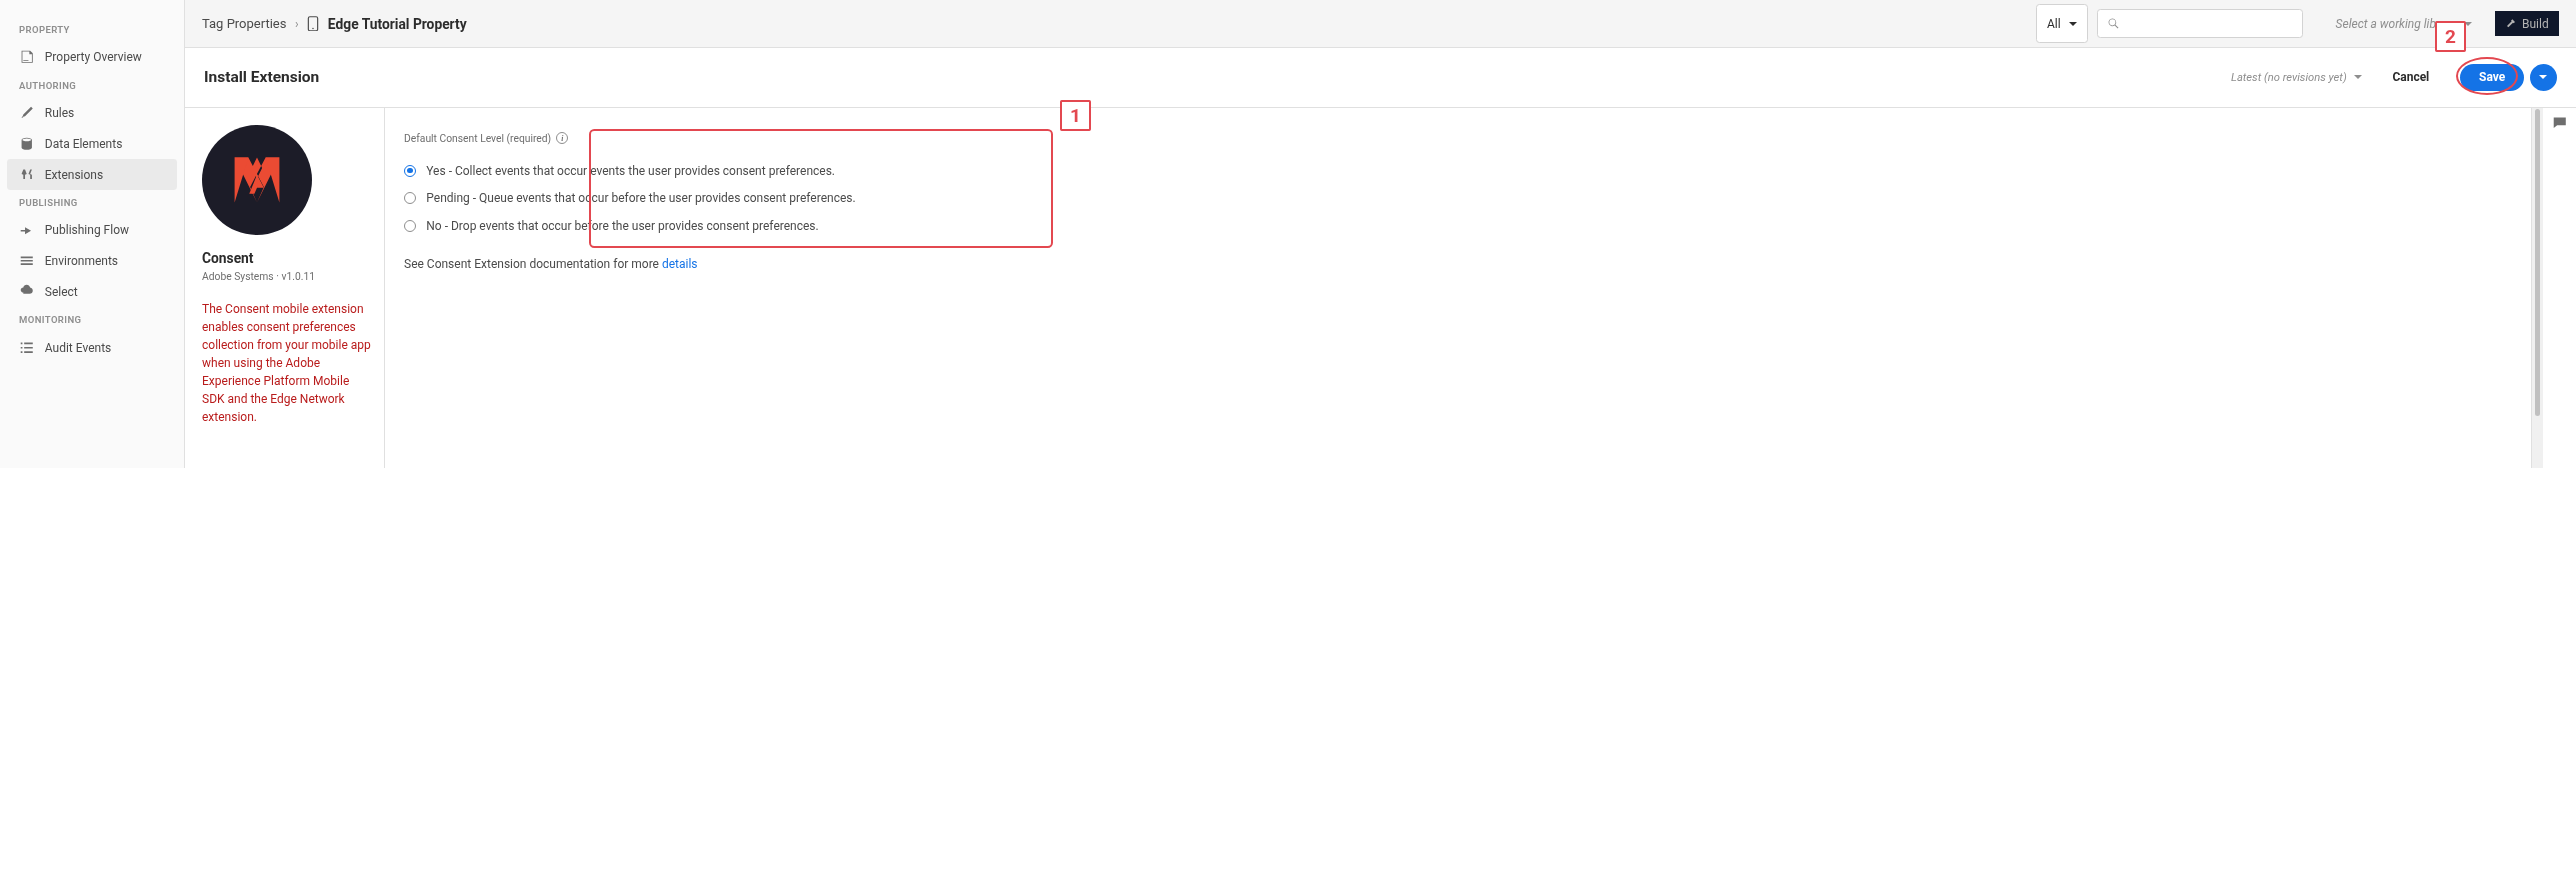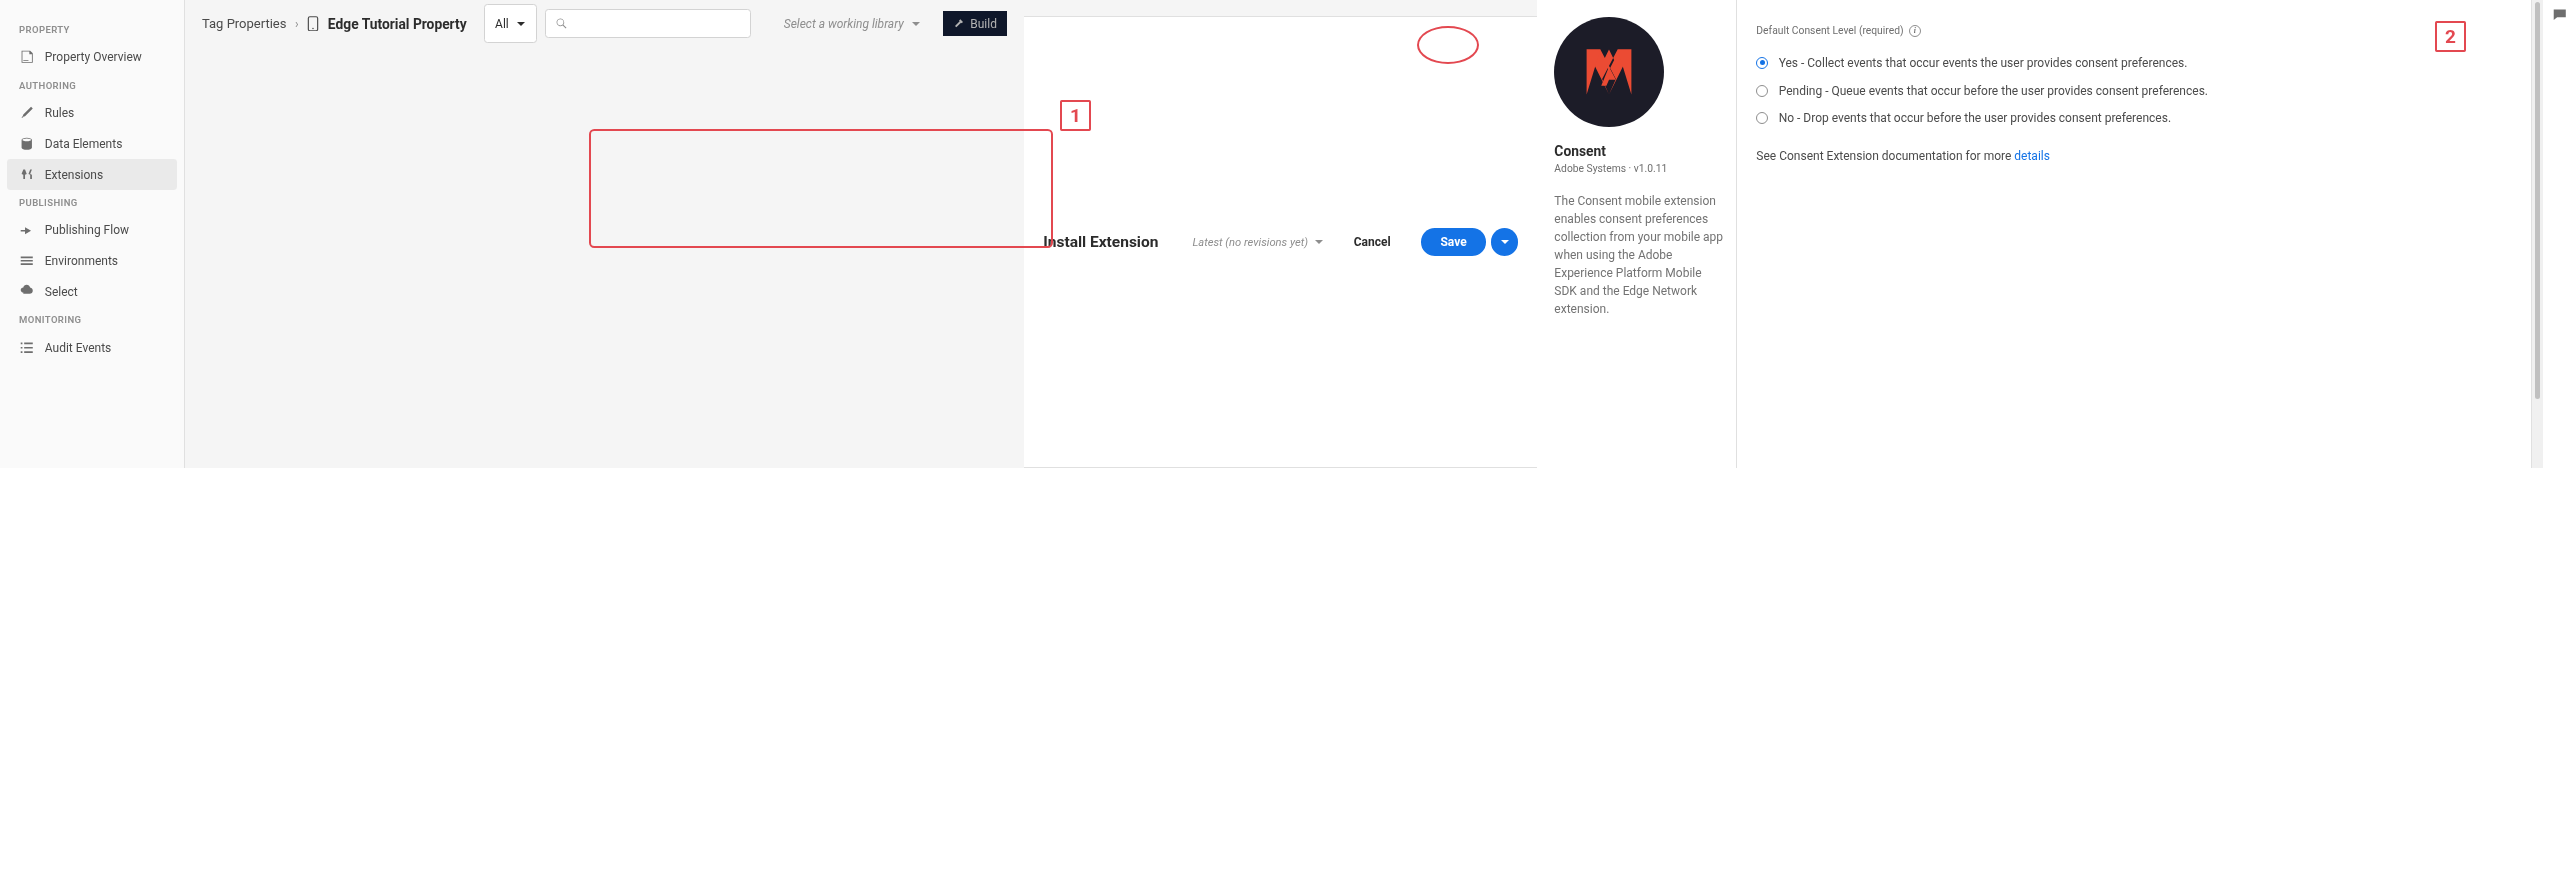--- a/index.html
+++ b/index.html
@@ -4,21 +4,21 @@
 <style>
 * { margin: 0; padding: 0; box-sizing: border-box; font-family: -apple-system, BlinkMacSystemFont, "Segoe UI", Roboto, sans-serif; }
 body { background: #fff; color: #2c2c2c; font-size: 12px; }
 .app { display: flex; height: 468px; position: relative; }
 .sidebar { width: 185px; background: #fafafa; border-right: 0.9px solid #e0e0e0; padding-top: 17px; }
 .sidebar-section-title { font-size: 9.5px; font-weight: 600; color: #8e8e8e; letter-spacing: 0.4px; padding: 6.9px 19px; }
 .sidebar-item { display: flex; align-items: center; gap: 10.3px; padding: 7.7px 19px; cursor: pointer; color: #4b4b4b; font-size: 12px; }
 .sidebar-item.active { background: #eaeaea; border-radius: 3.4px; margin: 0 6.9px; padding: 7.7px 12px; }
 .sidebar-item svg { width: 15.5px; height: 15.5px; fill: #6e6e6e; flex-shrink: 0; }
 
-.main { flex: 1; display: flex; flex-direction: row; background: #f5f5f5; position: relative; }
+.main { flex: 1; display: flex; flex-direction: column; background: #f5f5f5; position: relative; }
 
 .topbar { display: flex; align-items: center; gap: 8.6px; padding: 8.6px 17px; height: 47px; }
 .breadcrumb { display: flex; align-items: center; gap: 8.6px; }
 .breadcrumb-link { color: #4b4b4b; font-size: 13px; }
 .breadcrumb-sep { color: #8e8e8e; }
 .breadcrumb-device { width: 12px; height: 15.5px; }
 .breadcrumb-current { font-weight: 700; color: #2c2c2c; font-size: 13.8px; }
 .topbar-spacer { flex: 1; }
 .filter-select { background: #fff; border: 0.9px solid #d3d3d3; border-radius: 3.4px; height: 39px; display: flex; align-items: center; gap: 8.6px; padding: 0 10.3px; font-size: 12px; cursor: pointer; }
 .search-box { background: #fff; border: 0.9px solid #d3d3d3; border-radius: 3.4px; height: 29px; width: 206px; display: flex; align-items: center; padding: 0 8.6px; }
@@ -34,21 +34,21 @@
 .save-group { display: flex; align-items: center; position: relative; }
 .save-btn { background: #1473e6; color: #fff; border: none; font-weight: 700; font-size: 12px; padding: 6.9px 19px; border-radius: 13.8px; cursor: pointer; }
 .save-chevron { background: #1473e6; color: #fff; border: none; width: 27.5px; height: 27.5px; border-radius: 13.8px; cursor: pointer; display: flex; align-items: center; justify-content: center; margin-left: 5.2px; }
 
 .content { flex: 1; display: flex; background: #fff; overflow: hidden; }
 .ext-panel { width: 199px; padding: 17px 0 17px 0; }
 .ext-logo { width: 110px; height: 110px; border-radius: 50%; background: #1c1c28; display: flex; align-items: center; justify-content: center; margin: 0 0 15.5px 0; }
 .ext-logo svg { width: 62px; height: 62px; }
 .ext-name { font-weight: 700; font-size: 13.8px; color: #2c2c2c; }
 .ext-meta { font-size: 10.3px; color: #6e6e6e; margin-top: 3.4px; }
-.ext-desc { font-size: 12px; color: #737373; margin-top: 17px; line-height: 1.5; padding-right: 12px; }
+.ext-desc { font-size: 12px; color: #b91c1c; margin-top: 17px; line-height: 1.5; padding-right: 12px; }
 
 .config-panel { flex: 1; border-left: 0.9px solid #e0e0e0; padding: 24px 19px; position: relative; }
 .field-label { font-size: 10.3px; color: #6e6e6e; display: flex; align-items: center; gap: 5.2px; margin-bottom: 12px; }
 .info-icon { width: 12px; height: 12px; border: 0.9px solid #8e8e8e; border-radius: 50%; display: inline-flex; align-items: center; justify-content: center; font-size: 7.7px; font-style: italic; font-family: Georgia, serif; font-weight: bold; color: #6e6e6e; }
 .radio-option { display: flex; align-items: center; gap: 10.3px; padding: 6.9px 0; font-size: 12px; color: #4b4b4b; cursor: pointer; }
 .radio-circle { width: 12px; height: 12px; border: 1.7px solid #8e8e8e; border-radius: 50%; display: inline-flex; align-items: center; justify-content: center; flex-shrink: 0; }
 .radio-option.selected .radio-circle { border-color: #1473e6; }
 .radio-option.selected .radio-circle::after { content: ''; width: 5.2px; height: 5.2px; background: #1473e6; border-radius: 50%; }
 .doc-link { font-size: 12px; color: #4b4b4b; margin-top: 17px; }
 .doc-link a { color: #1473e6; text-decoration: none; }
@@ -157,21 +157,21 @@
         <span class="chevron-down"></span>
       </div>
       <button class="build-btn">
         <svg width="12" height="12" viewBox="0 0 18 18" fill="#b3b3b3">
             <path d="M11 2l4 4-2 2-1-1-7 7-2-2 7-7-1-1 2-2z"></path>
           </svg>
         <span>Build</span>
       </button>
     </div>
 
-    <div class="pagebar" style="position: relative; margin-top: 16px;">
+    <div class="pagebar" style="position: relative;">
       <div class="page-title">Install Extension</div>
       <div class="pagebar-spacer"></div>
       <div class="revision">
         <span>Latest (no revisions yet)</span>
         <span class="chevron-down" style="color:#8e8e8e;"></span>
       </div>
       <button class="cancel-btn">Cancel</button>
       <div class="save-group">
         <button class="save-btn">Save</button>
         <button class="save-chevron">

